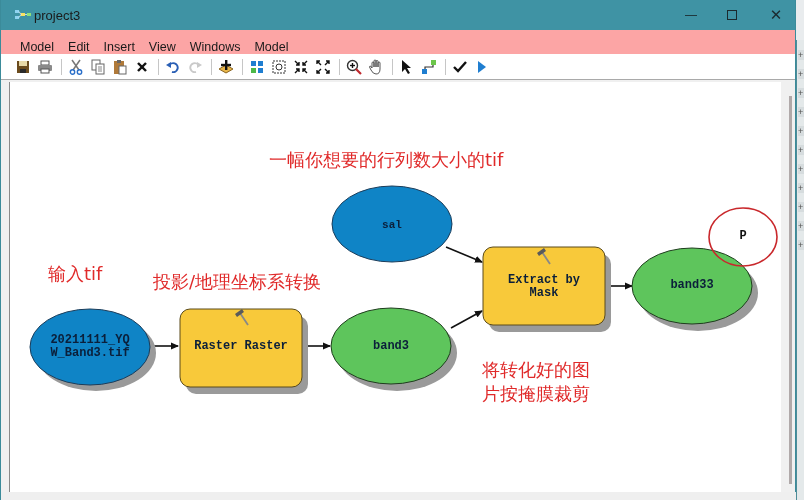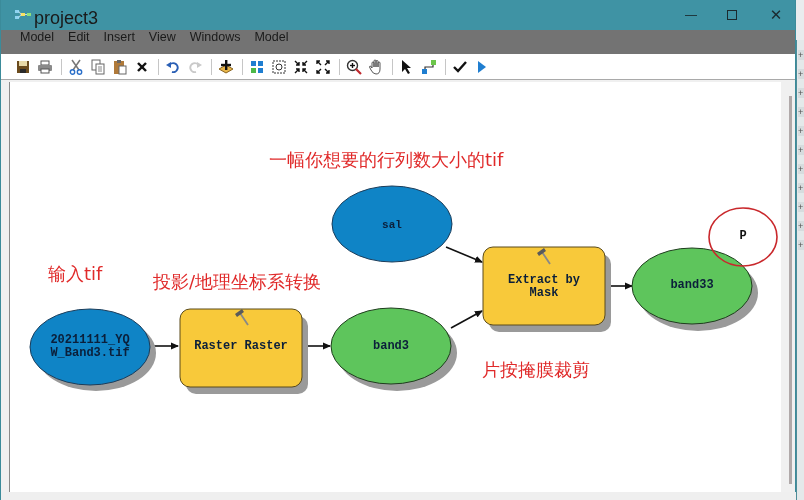--- a/index.html
+++ b/index.html
@@ -1,22 +1,22 @@
 <!DOCTYPE html>
 <html><head>
 <meta charset="utf-8">
 <style>
   * { box-sizing: border-box; margin: 0; padding: 0; }
   html, body { width: 804px; height: 500px; overflow: hidden; background: #e9ecee; font-family: "Liberation Sans", sans-serif; }
   .window { position: absolute; left: 0; top: 0; width: 796px; height: 500px; background: #f0f0f0; border-left: 1px solid #3b8b9a; border-right: 1px solid #3b8b9a; }
   .titlebar { position: absolute; left: 0; top: 0; width: 100%; height: 30px; background: #3f93a4; color: #fff; }
   .titlebar .app-icon { position: absolute; left: 14px; top: 9px; width: 16px; height: 12px; }
-  .titlebar .title { position: absolute; left: 33px; top: 8px; font-size: 18px; color: #1a1a1a; }
+  .titlebar .title { position: absolute; left: 33px; top: 8px; font-size: 13px; color: #1a1a1a; }
   .winbtn { position: absolute; top: 0; width: 46px; height: 30px; display: flex; align-items: center; justify-content: center; color: #1b2a2e; font-size: 15px; }
-  .menubar { position: absolute; left: 0; top: 30px; width: 100%; height: 24px; background: #737373; display: flex; align-items: flex-start; padding-left: 12px; }
+  .menubar { position: absolute; left: 0; top: 30px; width: 100%; height: 24px; background: #fca5a5; display: flex; align-items: flex-end; padding-left: 12px; }
   .menubar .menu-item { font-size: 12.5px; color: #1a1a1a; padding: 0 7px; cursor: default; }
   .toolbar { position: absolute; left: 0; top: 54px; width: 100%; height: 26px; background: #fff; display: flex; align-items: center; padding-left: 12px; border-bottom: 1px solid #a9a9a9; }
   .tb { width: 20px; height: 20px; display: flex; align-items: center; justify-content: center; margin-right: 2px; }
   .sep { width: 1px; height: 16px; background: #c6c6c6; margin: 0 4px; }
   .canvas { position: absolute; left: 8px; top: 82px; width: 772px; height: 410px; background: #fff; border-left: 1px solid #8a8a8a; }
   .vscroll { position: absolute; left: 788px; top: 96px; width: 3px; height: 388px; background: #b0a9a9; }
   .bottom-strip { position: absolute; left: 0; top: 492px; width: 796px; height: 8px; background: #efefef; }
   .right-panel { position: absolute; left: 796px; top: 40px; width: 8px; height: 460px; background: #e4e9ea; border-left: 1px solid #4d8c98; }
   .rp-plus { position: absolute; left: 1px; width: 7px; height: 10px; font-size: 9px; line-height: 10px; color: #555; background: #d6dcde; }
   .anno { position: absolute; color: #e02a2a; font-family: "DejaVu Sans", sans-serif; font-size: 18px; white-space: nowrap; }
@@ -256,20 +256,21 @@
       <div>Extract by</div>
       <div>Mask</div>
     </div>
     <div class="node-label" style="left:622px;top:197px;width:120px;">band33</div>
     <div class="node-label" style="left:723px;top:148px;width:20px;color:#111;">P</div>
 
     <div class="anno" style="left:259px;top:66px;">一幅你想要的行列数大小的tif</div>
     <div class="anno" style="left:38px;top:180px;">输入tif</div>
     <div class="anno" style="left:143px;top:188px;">投影/地理坐标系转换</div>
     <div class="anno" style="left:472px;top:276px;line-height:24px;">
+      <div>将转化好的图</div>
       <div>片按掩膜裁剪</div>
     </div>
   </div>
 
   <div class="vscroll"></div>
   <div class="bottom-strip"></div>
 </div>
 
 <div class="right-panel">
   <div class="rp-plus" style="top:10px;">+</div>

